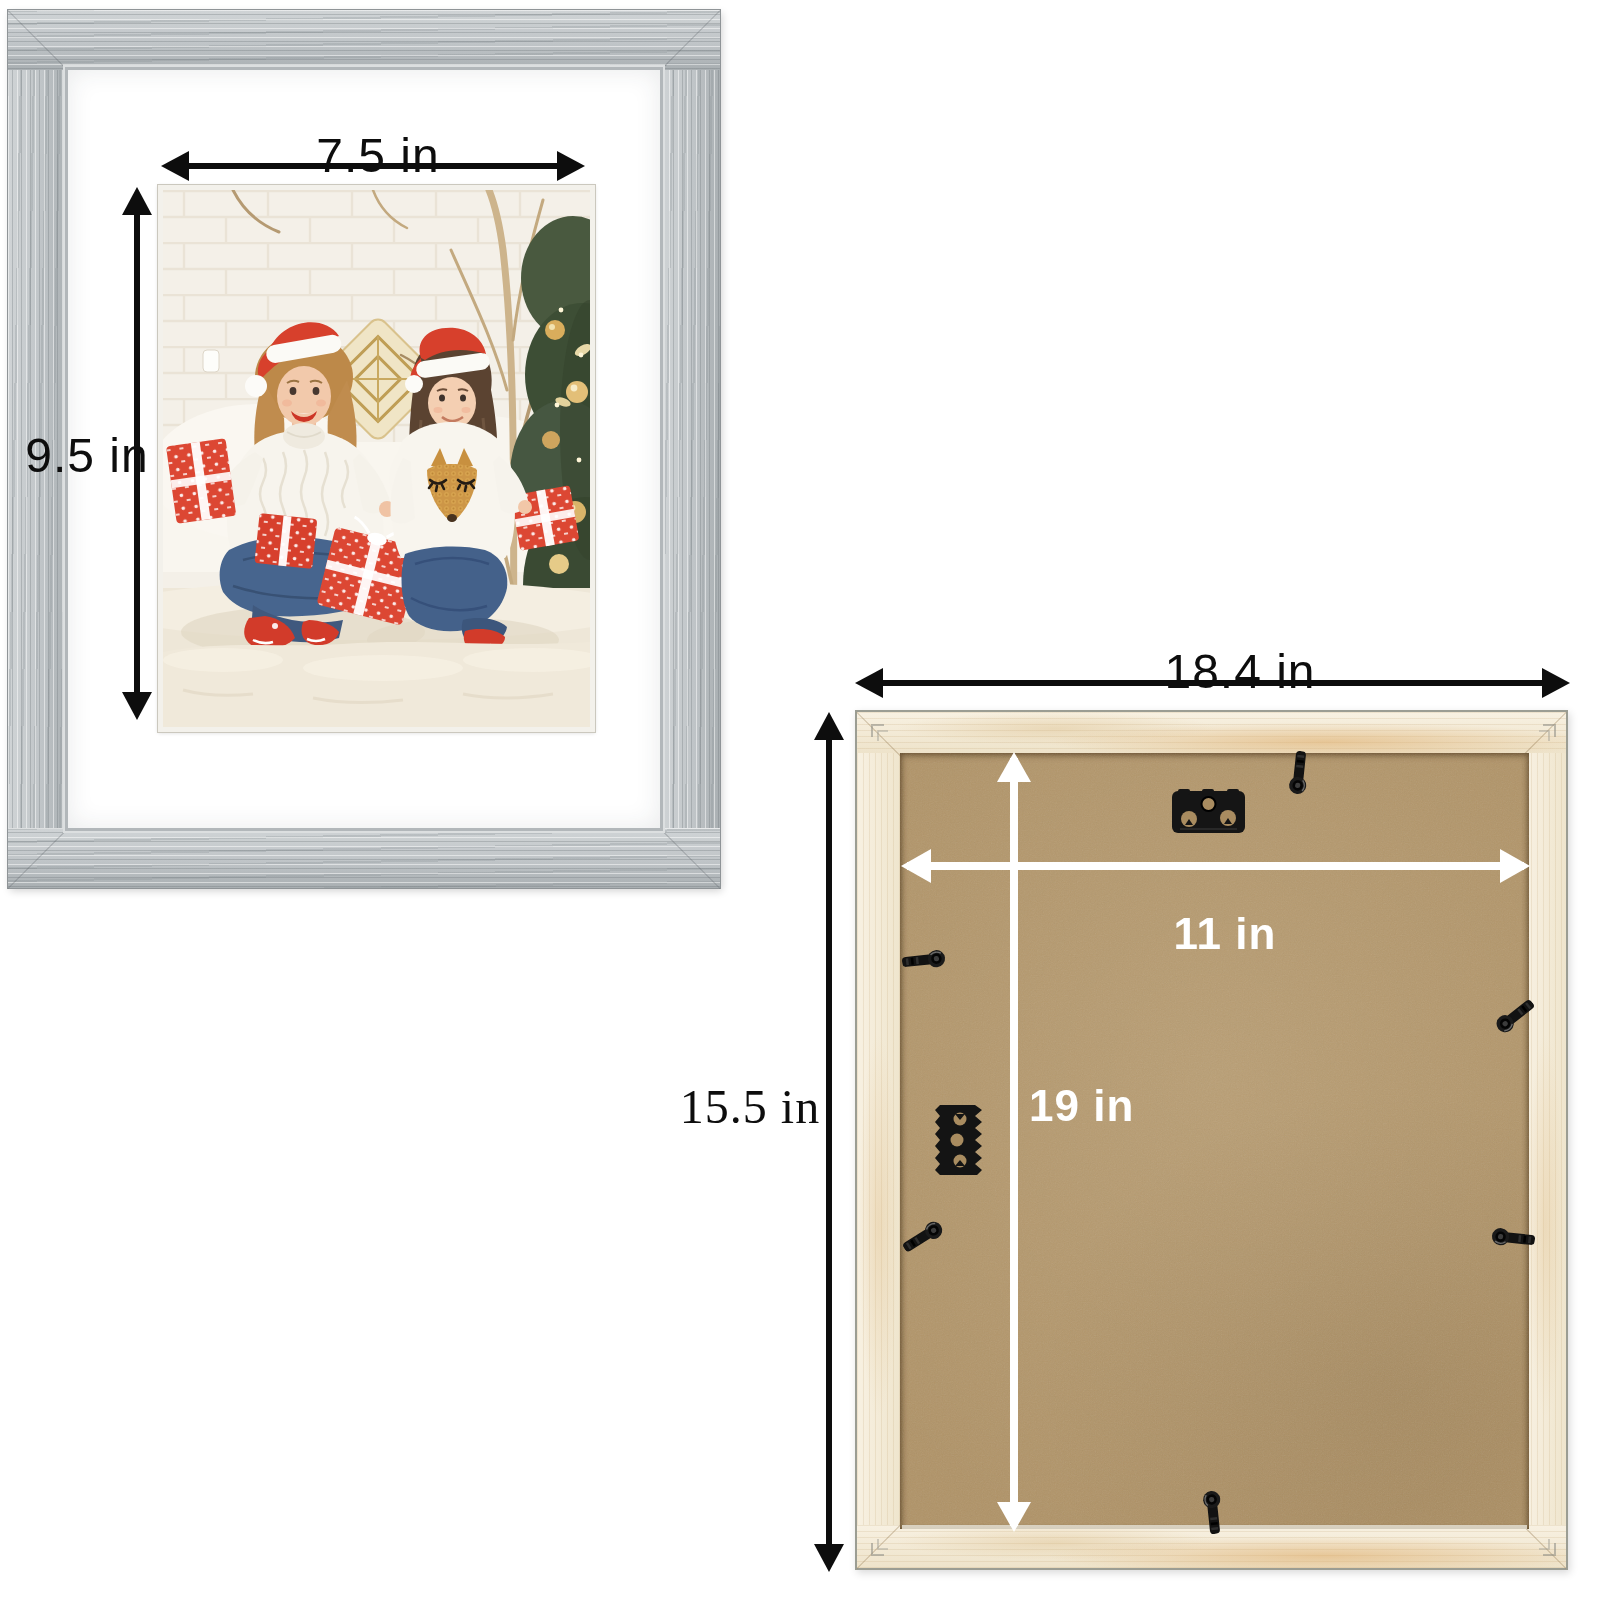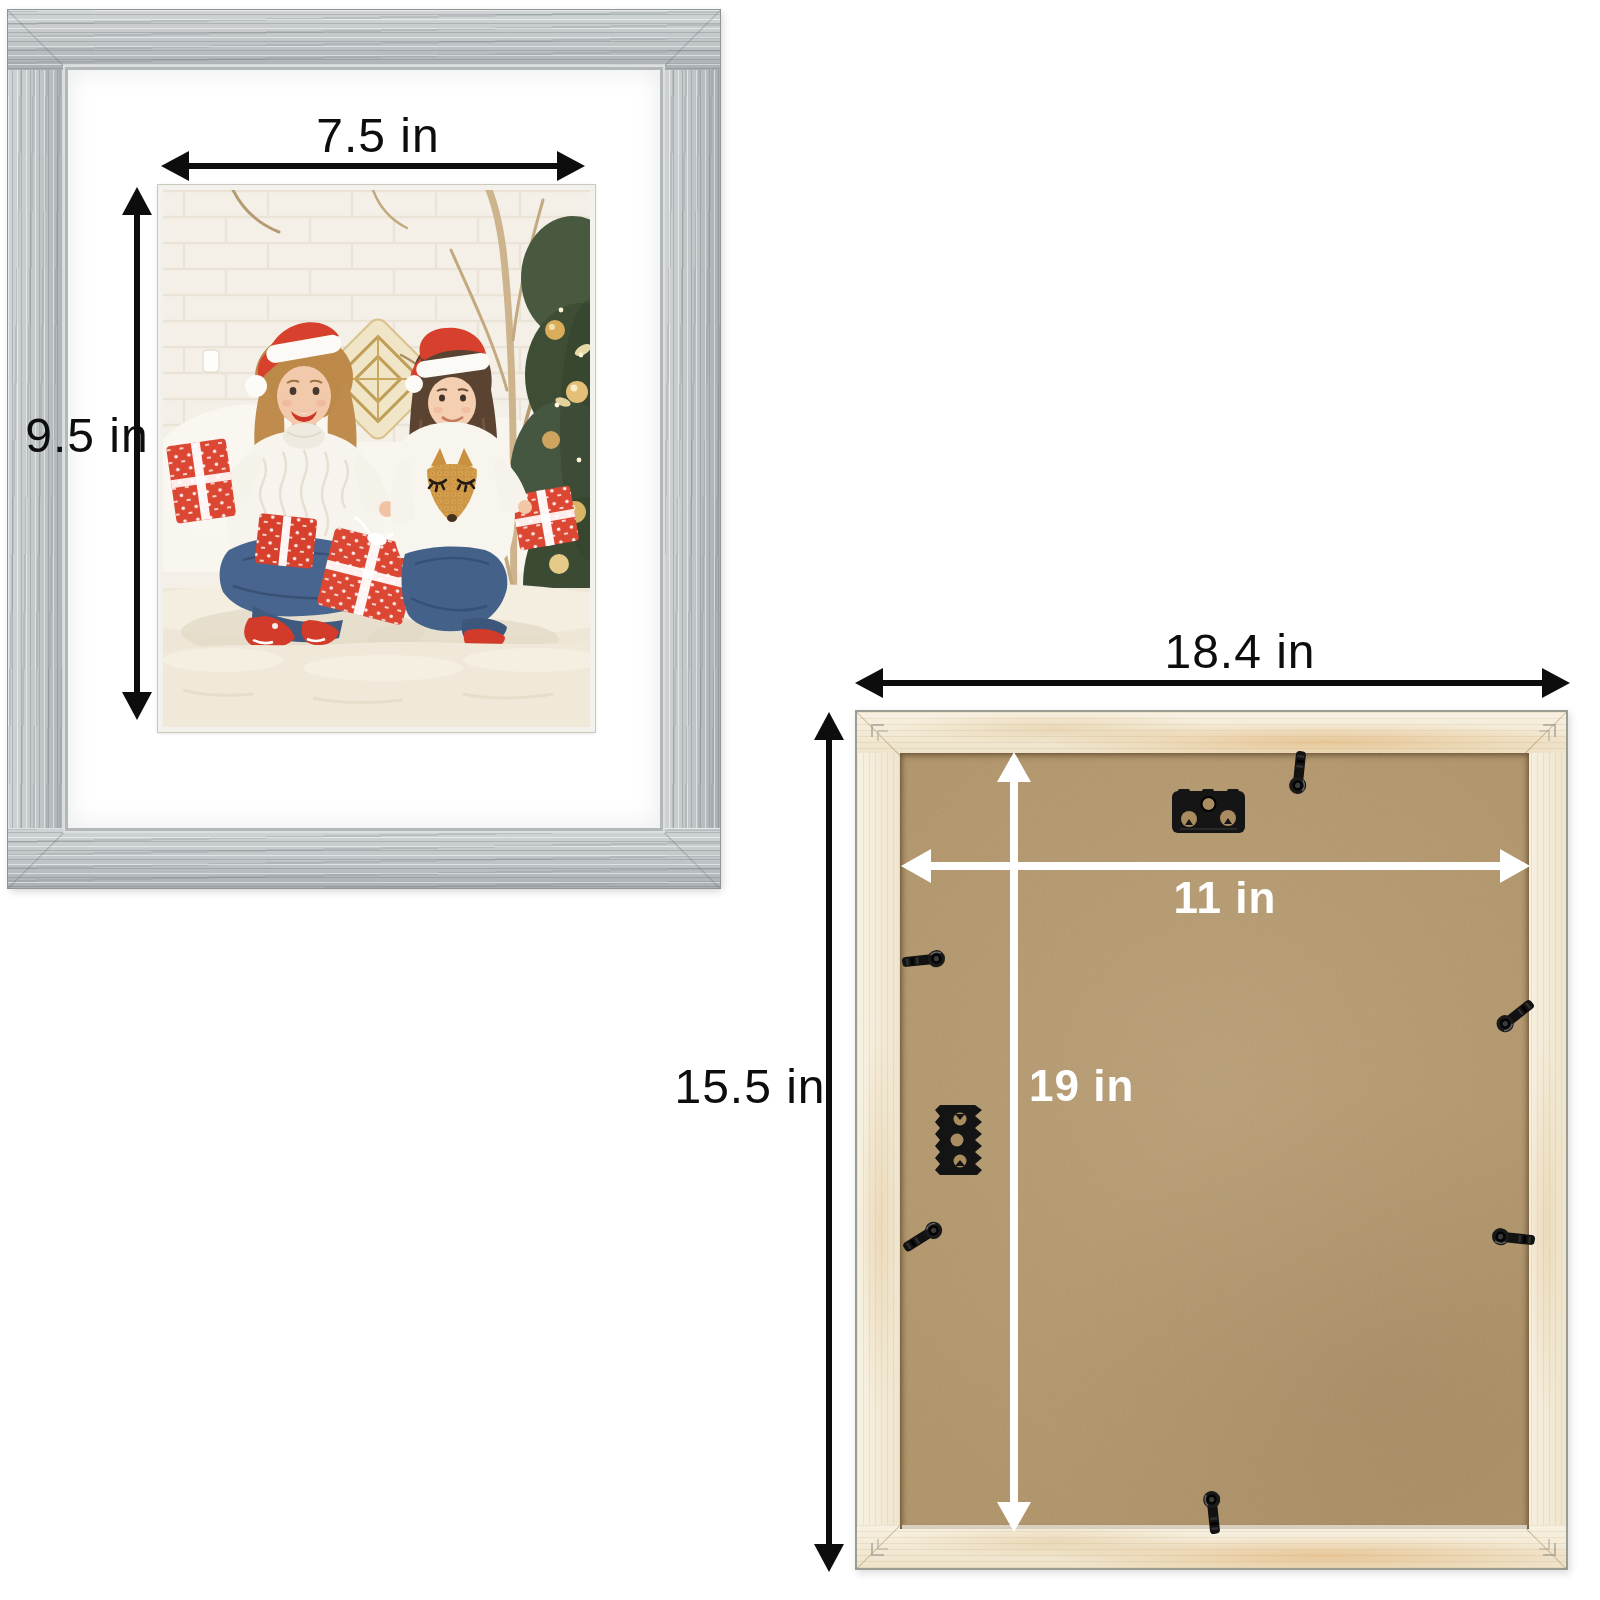--- a/index.html
+++ b/index.html
@@ -1,21 +1,21 @@
 <!DOCTYPE html>
 <html><head>
 <meta charset="utf-8">
 <style>
   html,body{margin:0;padding:0;background:#ffffff;}
   .stage{position:relative;width:1600px;height:1600px;background:#ffffff;overflow:hidden;
          font-family:"Liberation Sans",sans-serif;}
 
   
   .dim-label{position:absolute;line-height:1;color:#0d0d0d;font-size:48px;font-weight:400;
-             text-align:center;letter-spacing:1px;white-space:nowrap;}
+             text-align:center;letter-spacing:1px;white-space:nowrap;margin-top:20px;}
   .dim-label.light{color:#ffffff;font-weight:700;font-size:44px;}
 
   
   .arr{position:absolute;}
   .arr .line{position:absolute;background:#0d0d0d;}
   .arr .head{position:absolute;width:0;height:0;}
   .arr-h{height:32px;}
   .arr-h .line{left:6px;right:6px;top:13px;height:6px;}
   .arr-h .head-l{left:0;top:1px;border-top:15px solid transparent;border-bottom:15px solid transparent;border-right:28px solid #0d0d0d;}
   .arr-h .head-r{right:0;top:1px;border-top:15px solid transparent;border-bottom:15px solid transparent;border-left:28px solid #0d0d0d;}
@@ -78,21 +78,21 @@
       background-image:
         radial-gradient(120% 100% at 50% 42%, rgba(255,243,216,.12), rgba(255,243,216,0) 62%),
         radial-gradient(80% 55% at 78% 82%, rgba(88,66,36,.12), rgba(88,66,36,0) 70%);
       box-shadow:inset 0 3px 6px rgba(73,52,24,.45), inset 3px 0 5px rgba(73,52,24,.35),
                  inset -3px 0 5px rgba(73,52,24,.30), inset 0 -1px 3px rgba(73,52,24,.25);}
   .backing .grain{position:absolute;left:0;top:0;}
   .backing .gapline{position:absolute;left:2px;right:2px;bottom:0;height:4px;background:#ddd7c8;opacity:.92;}
   .hw{position:absolute;}
   .vnail{position:absolute;opacity:.55;}
 
-  .lbl-11{left:288px;top:164px;width:160px;}
+  .lbl-11{left:288px;top:180px;width:160px;}
   .lbl-14{left:172px;top:352px;width:170px;text-align:left;}
 </style>
 </head>
 <body>
 
 <div class="stage">
 
   <svg width="0" height="0" style="position:absolute" aria-hidden="true">
     <defs>
       <symbol id="sym-clip" viewBox="0 0 44 18">
@@ -438,20 +438,20 @@
     <div class="dim-label light lbl-14">19 in</div>
   </div>
 
   <div class="dim-label" style="left:1140px;top:628px;width:200px;">18.4 in</div>
   <div class="arr arr-h" style="left:855px;top:667px;width:715px;">
     <span class="line"></span>
     <span class="head head-l"></span>
     <span class="head head-r"></span>
   </div>
 
-  <div class="dim-label" style="left:650px;top:1063px;width:200px;">15.5 in</div>
+  <div class="dim-label" style="left:650px;top:1063px;width:200px;font-family:Liberation Serif, serif;">15.5 in</div>
   <div class="arr arr-v" style="left:813px;top:712px;height:860px;">
     <span class="line"></span>
     <span class="head head-t"></span>
     <span class="head head-b"></span>
   </div>
 
 </div>
 
 </body></html>

